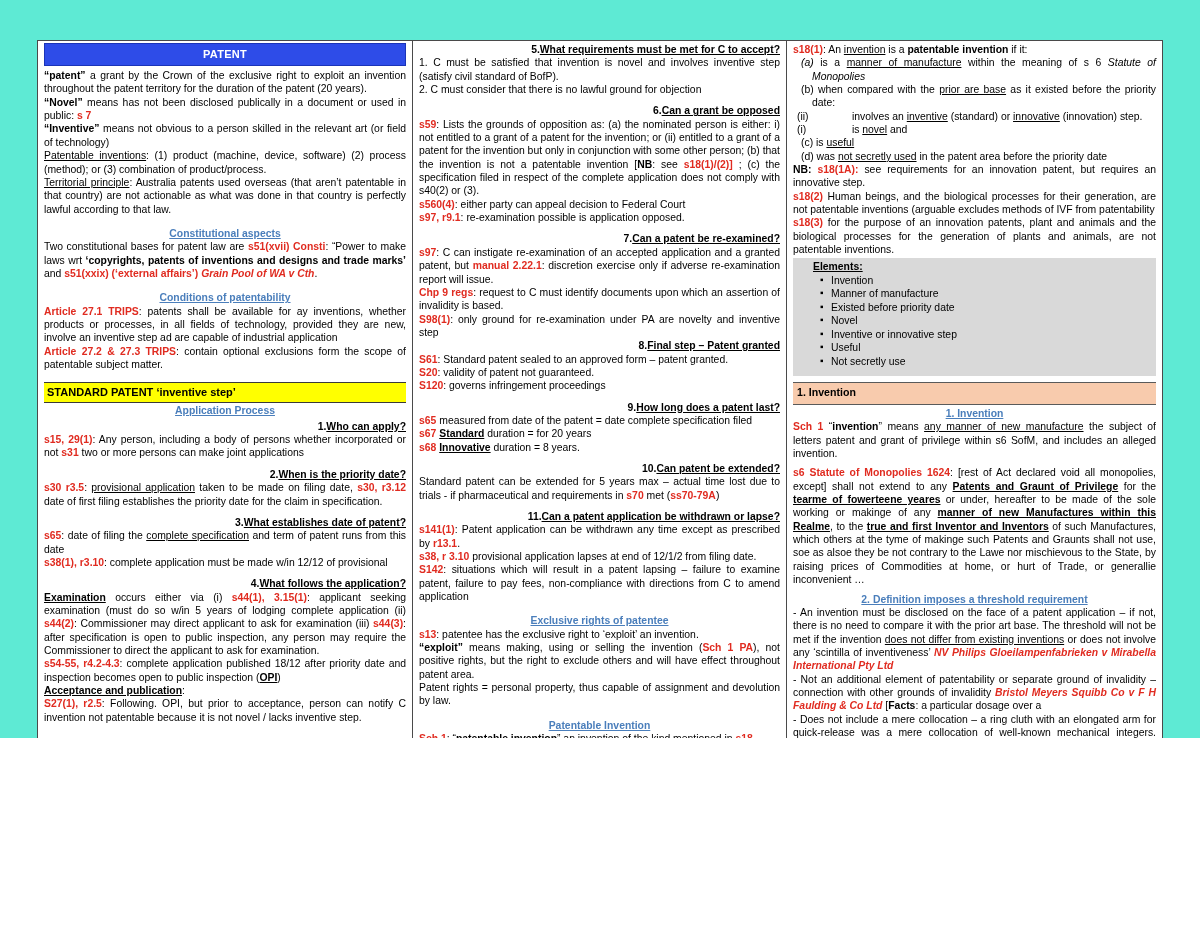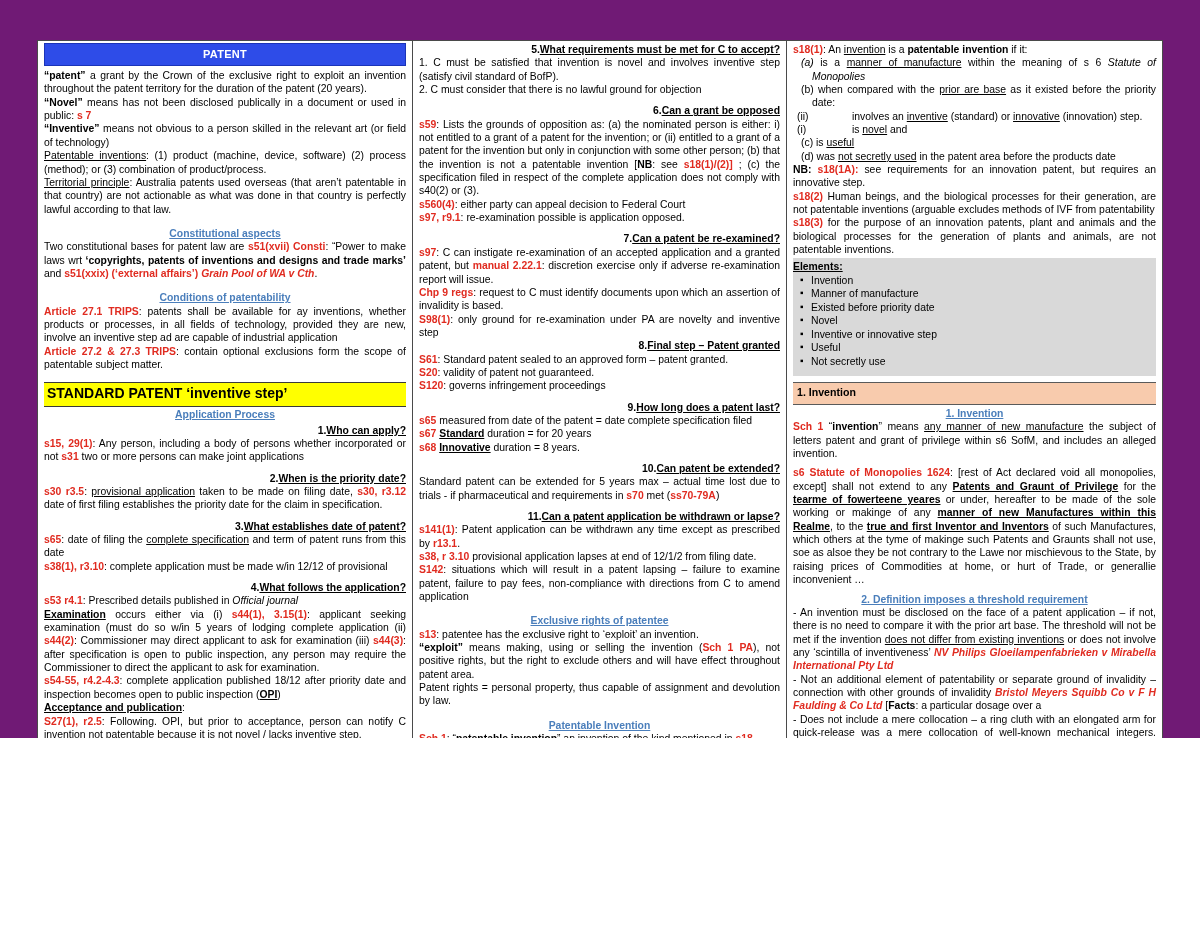--- a/index.html
+++ b/index.html
@@ -10,21 +10,21 @@
   }
   body {
     font-family: "Liberation Sans", sans-serif;
     color: #000000;
   }
   .page {
     position: relative;
     width: 1200px;
     height: 738px;
     box-sizing: border-box;
-    background: #701a75;
+    background: #5eead4;
     overflow: hidden;
   }
   .sheet {
     position: absolute;
     left: 37px;
     top: 40px;
     width: 1126px;
     height: 845px;
     border: 1px solid #4a4a4a;
     box-sizing: border-box;
@@ -59,21 +59,21 @@
     padding: 3px 0 4px 0;
     letter-spacing: .3px;
     border: 1px solid #1b34b8;
     box-sizing: border-box;
     margin-bottom: 3px;
   }
   .banner-yellow {
     background: #FFFF00;
     color: #000000;
     font-weight: bold;
-    font-size: 14px;
+    font-size: 11px;
     padding: 2px 3px 3px 3px;
     border-top: 1px solid #3a3a3a;
     border-bottom: 1px solid #3a3a3a;
     box-sizing: border-box;
     margin-bottom: 1px;
   }
   .banner-peach {
     background: #F8CBAD;
     color: #000000;
     font-weight: bold;
@@ -103,21 +103,21 @@
     display: block;
     text-align: right;
     margin-top: 2px;
   }
   .numhead .n { font-weight: bold; display: inline-block; width: 17px; }
   .numhead .t { font-weight: bold; text-decoration: underline; }
 
   
   .grey-box {
     background: #D9D9D9;
-    padding: 2px 4px 8px 0;
+    padding: 2px 4px 8px 20px;
     margin-top: 1px;
     box-sizing: border-box;
   }
   .grey-box .bx-title {
     font-weight: bold;
     text-decoration: underline;
     display: block;
     margin-bottom: 1px;
   }
   ul.sq {
@@ -193,21 +193,20 @@
 
       <div class="spacer-sm"></div>
 
       <p class="numhead"><span class="n">3.</span><span class="t">What establishes date of patent?</span></p>
       <p class="p"><span class="red">s65</span><span>: date of filing the </span><span class="u">complete specification</span><span> and term of patent runs from this date</span></p>
       <p class="p"><span class="red">s38(1), r3.10</span><span>: complete application must be made w/in 12/12 of provisional</span></p>
 
       <div class="spacer-sm"></div>
 
       <p class="numhead"><span class="n">4.</span><span class="t">What follows the application?</span></p>
-      <p class="p"><span class="red">s53 r4.1</span><span>: Prescribed details published in </span><span class="i">Official journal</span></p>
       <p class="p"><span class="bu">Examination</span><span> occurs either via (i) </span><span class="red">s44(1), 3.15(1)</span><span>: applicant seeking examination (must do so w/in 5 years of lodging complete application (ii) </span><span class="red">s44(2)</span><span>: Commissioner may direct applicant to ask for examination (iii) </span><span class="red">s44(3)</span><span>: after specification is open to public inspection, any person may require the Commissioner to direct the applicant to ask for examination.</span></p>
       <p class="p"><span class="red">s54-55, r4.2-4.3</span><span>: complete application published 18/12 after priority date and inspection becomes open to public inspection (</span><span class="bu">OPI</span><span>)</span></p>
       <p class="p"><span class="bu">Acceptance and publication</span>:</p>
       <p class="p"><span class="red">S27(1), r2.5</span><span>: Following. OPI, but prior to acceptance, person can notify C invention not patentable because it is not novel / lacks inventive step.</span></p>
     </div>
 
     <div class="col col-2">
 
       <p class="numhead" style="margin-top:0"><span class="n">5.</span><span class="t">What requirements must be met for C to accept?</span></p>
       <p class="p">1. C must be satisfied that invention is novel and involves inventive step (satisfy civil standard of BofP).</p>
@@ -271,21 +270,21 @@
       <p class="s18-a"><span class="i">(a)</span><span> is a </span><span class="u">manner of manufacture</span><span> within the meaning of s 6 </span><span class="i">Statute of Monopolies</span></p>
 
       <p class="s18-b"><span>(b)</span><span> when compared with the </span><span class="u">prior are base</span><span> as it existed before the priority date:</span></p>
 
       <p class="s18-rom"><span class="rn">(ii)</span><span> involves an </span><span class="u">inventive</span><span> (standard) or </span><span class="u">innovative</span><span> (innovation) step.</span></p>
 
       <p class="s18-rom"><span class="rn">(i)</span><span> is </span><span class="u">novel</span><span> and</span></p>
 
       <p class="s18-c"><span>(c)</span><span> is </span><span class="u">useful</span></p>
 
-      <p class="s18-c"><span>(d)</span><span> was </span><span class="u">not secretly used</span><span> in the patent area before the products date</span></p>
+      <p class="s18-c"><span>(d)</span><span> was </span><span class="u">not secretly used</span><span> in the patent area before the priority date</span></p>
 
       <p class="p"><span class="b">NB: </span><span class="red">s18(1A):</span><span> see requirements for an innovation patent, but requires an innovative step.</span></p>
 
       <p class="p"><span class="red">s18(2)</span><span> Human beings, and the biological processes for their generation, are not patentable inventions (arguable excludes methods of IVF from patentability</span></p>
 
       <p class="p"><span class="red">s18(3)</span><span> for the purpose of an innovation patents, plant and animals and the biological processes for the generation of plants and animals, are not patentable inventions.</span></p>
 
       <div class="grey-box">
         <span class="bx-title">Elements:</span>
         <ul class="sq">

